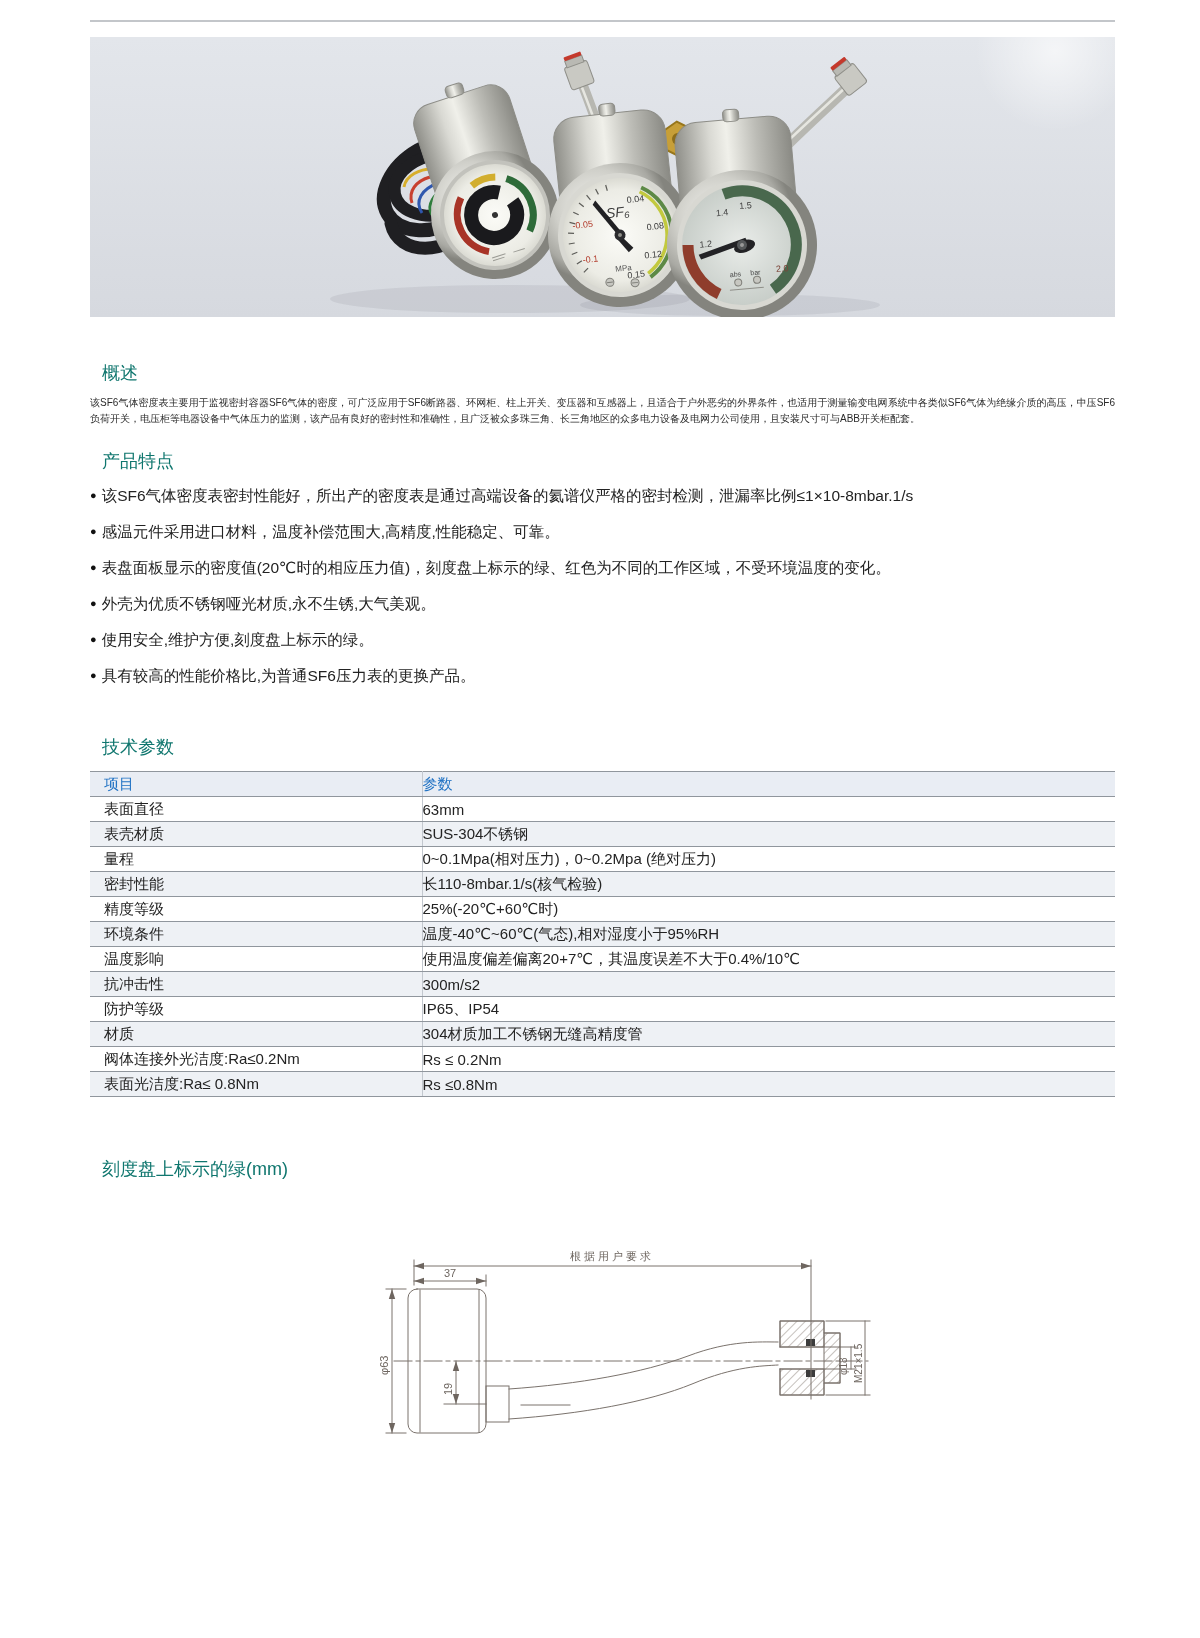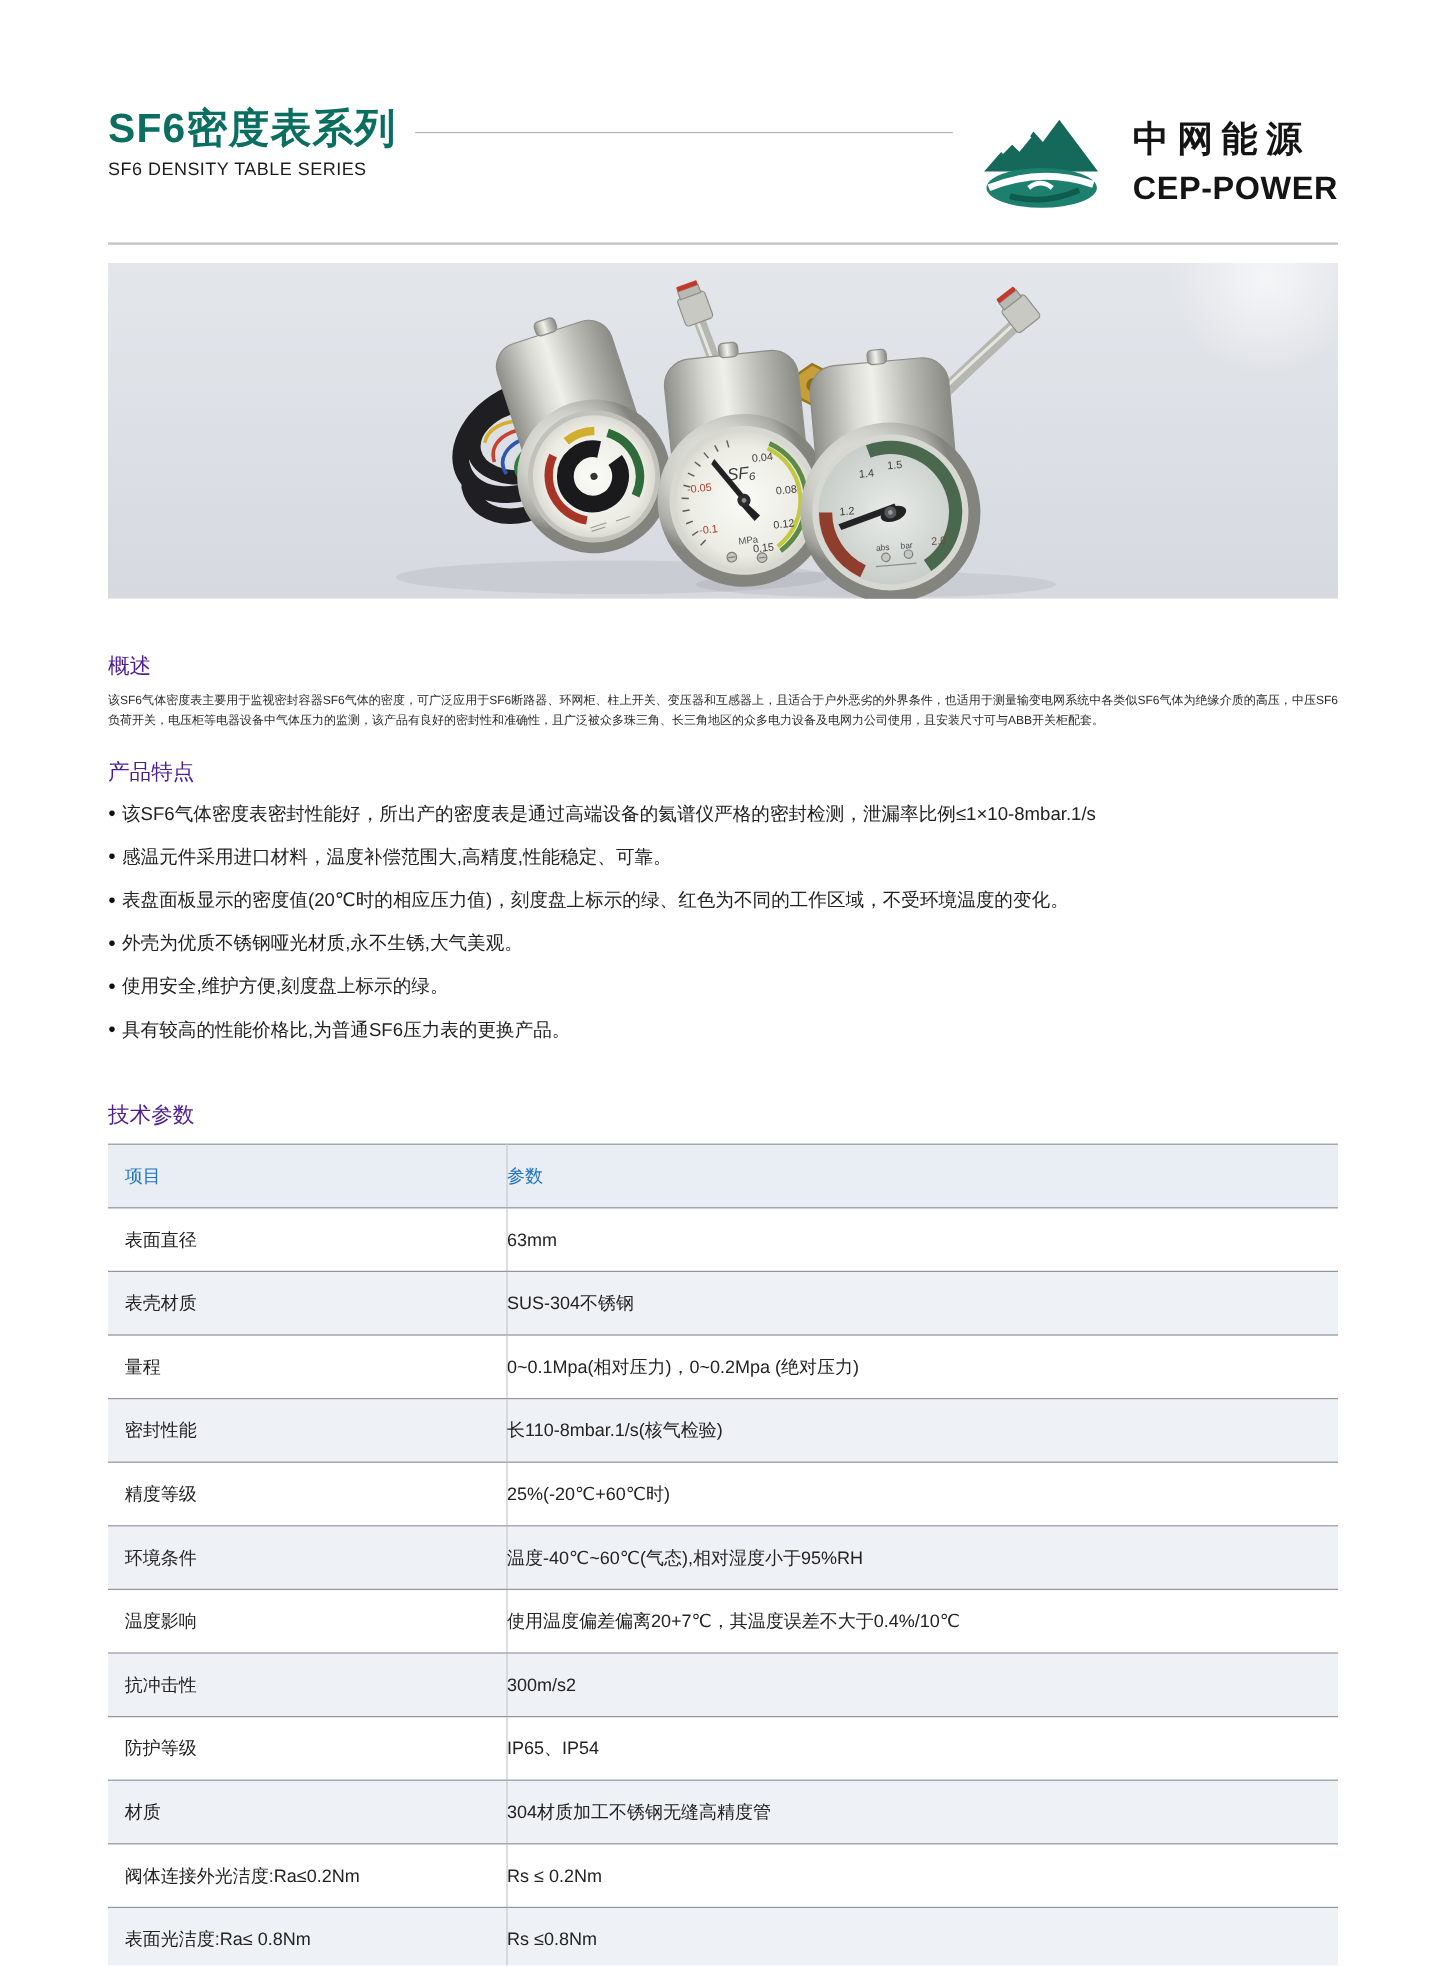--- a/index.html
+++ b/index.html
@@ -17,71 +17,50 @@
   .logo-names{margin-left:14px;margin-top:6px;}
   .name-cn{font-size:30px;font-weight:700;letter-spacing:7px;color:#141414;}
   .name-en{font-size:27px;font-weight:700;color:#141414;margin-top:5px;letter-spacing:.5px;}
   .header-divider{height:2px;background:#c3c6ca;margin-top:20px;}
 
   
   .hero{margin-top:15px;height:280px;position:relative;}
   .hero svg{display:block;}
 
   
-  .sec-h{font-size:18px;color:#4c1d95;font-weight:500;}
+  .sec-h{font-size:18px;color:#0f766e;font-weight:500;margin-left:12px;}
   .sec-h .unit{font-size:18px;}
   .overview{margin-top:44px;}
   .overview p{margin:10px 0 0;font-size:10px;line-height:1.62;text-align:justify;color:#2b2b2b;}
   .features{margin-top:22px;}
   .features ul{list-style:none;margin:13px 0 0;padding:0;}
   .features li{font-size:15.5px;color:#222;margin-bottom:15px;}
   .features li::before{content:"●";font-size:11px;margin-right:5px;vertical-align:2px;color:#111;}
 
   
   .specs{margin-top:48px;}
   table{width:100%;border-collapse:collapse;margin-top:12px;table-layout:fixed;}
   col.c1{width:332px;}
-  th,td{font-size:15px;font-weight:400;height:22px;padding:15px 0;border-top:1px solid #90969d;border-bottom:1px solid #90969d;}
+  th,td{font-size:15px;font-weight:400;height:22px;padding:1px 0;border-top:1px solid #90969d;border-bottom:1px solid #90969d;}
   th.item,td.item{text-align:left;padding-left:14px;border-right:1px solid #c3c8cf;}
   th.val,td.val{text-align:left;}
   thead th{background:#e9edf4;color:#2273c4;}
   tbody tr:nth-child(even){background:#eef1f5;}
 
   
   .dims{margin-top:60px;}
   .drawing{margin-left:250px;margin-top:28px;}
   .drawing text{font-family:"Liberation Sans","DejaVu Sans",sans-serif;}
 </style>
 </head>
 <body>
 
 <div class="page">
   <div class="content">
 
-    <div class="header">
-      <div class="titles">
-        <h1>SF6密度表系列</h1>
-        <div class="sub">SF6 DENSITY TABLE SERIES</div>
-      </div>
-      <div class="title-rule"></div>
-      <div class="logo">
-        <svg viewBox="0 0 120 96">
-          <path d="M8,56 L30,31 L38,39 L50,22 L58,31 L72,12 L105,56 Z" fill="#15695a"></path>
-          <path d="M23,40 l9,-9 6,6 9,-11" stroke="#ffffff" stroke-width="3.2" fill="none"></path>
-          <ellipse cx="57" cy="70" rx="47" ry="17" fill="#1d7f6d"></ellipse>
-          <path d="M12,70 Q56,52 101,67" stroke="#ffffff" stroke-width="6" fill="none"></path>
-          <path d="M30,77 Q58,85 89,72" stroke="#0e5c4e" stroke-width="5" fill="none"></path>
-          <path d="M46,70 q10,-8 20,0" stroke="#ffffff" stroke-width="4" fill="none"></path>
-        </svg>
-        <div class="logo-names">
-          <div class="name-cn">中网能源</div>
-          <div class="name-en">CEP-POWER</div>
-        </div>
-      </div>
-    </div>
 
     <div class="header-divider"></div>
 
     <div class="hero">
       <svg viewBox="0 0 1025 280" width="1025" height="280">
         <defs>
           <linearGradient id="bgg" x1="0" y1="0" x2="0" y2="1">
             <stop offset="0" stop-color="#e3e6eb"></stop>
               <stop offset="1" stop-color="#d6d9df"></stop>
           </linearGradient>

